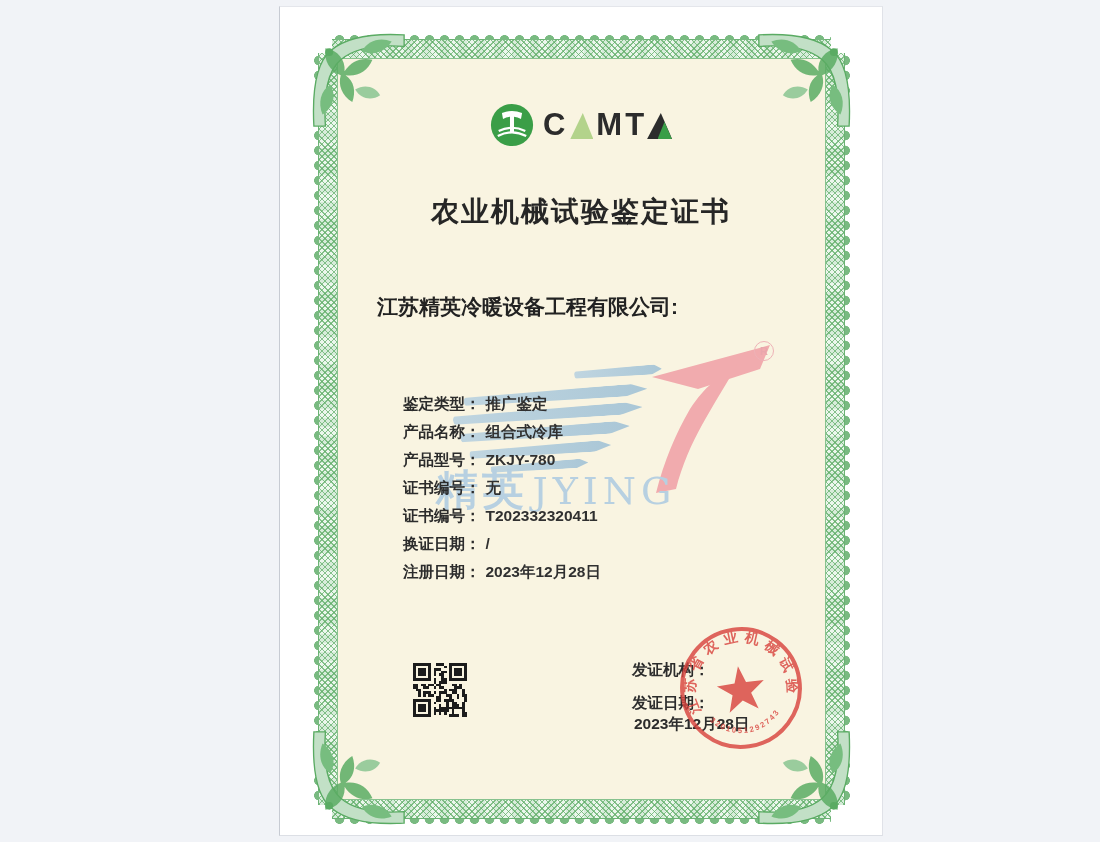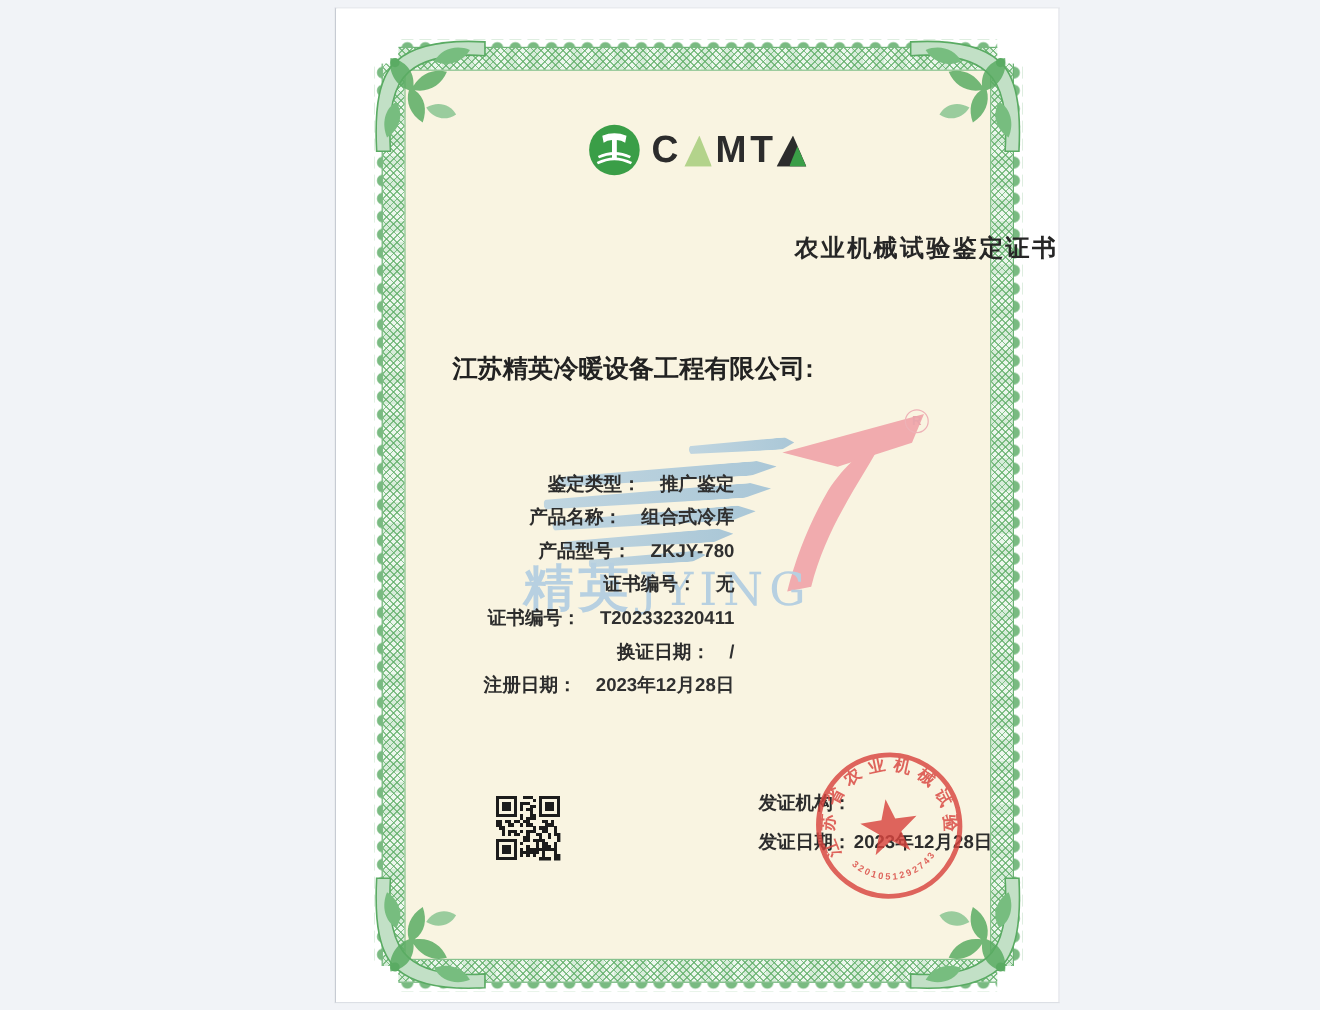--- a/index.html
+++ b/index.html
@@ -82,42 +82,42 @@
   .logo-circle { width:44px; height:44px; display:block; }
   .wordmark { display:flex; align-items:flex-end; gap:3px; color:#2c2c2c;
               font-weight:800; font-size:31px; line-height:28px; letter-spacing:0; }
   .wordmark span { display:block; transform:scaleY(1.02); }
   .tri { width:25px; height:26px; position:relative; }
   .tri-light { background:#b3d38b; clip-path:polygon(58% 0, 100% 100%, 8% 100%); }
   .tri-dark  { background:#2c2c2c; clip-path:polygon(55% 0, 100% 100%, 0 100%); }
   .tri-dark i { position:absolute; left:42%; top:34%; width:58%; height:66%;
                 background:#3a9e47; clip-path:polygon(48% 0, 100% 100%, 0 100%); }
 
-  .title { position:absolute; left:0; right:0; top:186px; text-align:right;
+  .title { position:absolute; left:0; right:0; top:186px; text-align:center;
            font-family:"DejaVu Serif","Liberation Serif",serif;
-           font-size:20px; font-weight:800; letter-spacing:2px; color:#262626; }
+           font-size:28px; font-weight:800; letter-spacing:2px; color:#262626; }
 
   .addressee { position:absolute; left:97px; top:286px; font-size:21px; font-weight:700; color:#222; }
 
   .body-text { position:absolute; left:95px; top:322px; font-size:17px; line-height:30px;
                font-weight:500; color:#262626; white-space:nowrap; }
   .body-text .l1 { display:block; text-indent:34px; }
   .body-text .l2 { display:block; }
 
   .fields { position:absolute; left:123px; top:386px; font-size:15.5px; }
-  .frow { display:flex; align-items:flex-start; line-height:21px; margin-bottom:7px;justify-content:flex-end; }
+  .frow { display:flex; align-items:flex-start; line-height:21px; margin-bottom:7px; }
   .flabel { font-weight:700; white-space:pre; color:#2c2c2c; }
-  .fvalue { font-weight:600; color:#303030; margin-left:16px; }
+  .fvalue { font-weight:600; color:#303030; margin-left:5px; }
   .fvalue.wide { display:inline-block; width:322px; }
 
   .qr { position:absolute; left:133px; top:656px; width:54px; height:54px; }
 
   .issuer { position:absolute; left:352px; top:652px; font-size:15.5px; font-weight:700; color:#2c2c2c; }
   .issuer .irow { display:flex; line-height:21px; }
-  .issuer .irow + .irow { margin-top:12px; }
+  .issuer .irow + .irow { margin-top:12px;flex-direction:column; }
   .issuer .ival { font-weight:600; margin-left:2px; }
 
   .seal { position:absolute; left:392px; top:612px; width:138px; height:138px;
           z-index:3; opacity:.82; transform:rotate(-8deg); }
   .seal text { font-weight:700; font-family:"Liberation Sans","DejaVu Sans",sans-serif; }
 
   .hidden-defs { position:absolute; width:0; height:0; overflow:hidden; }
 </style>
 </head>
 <body>

